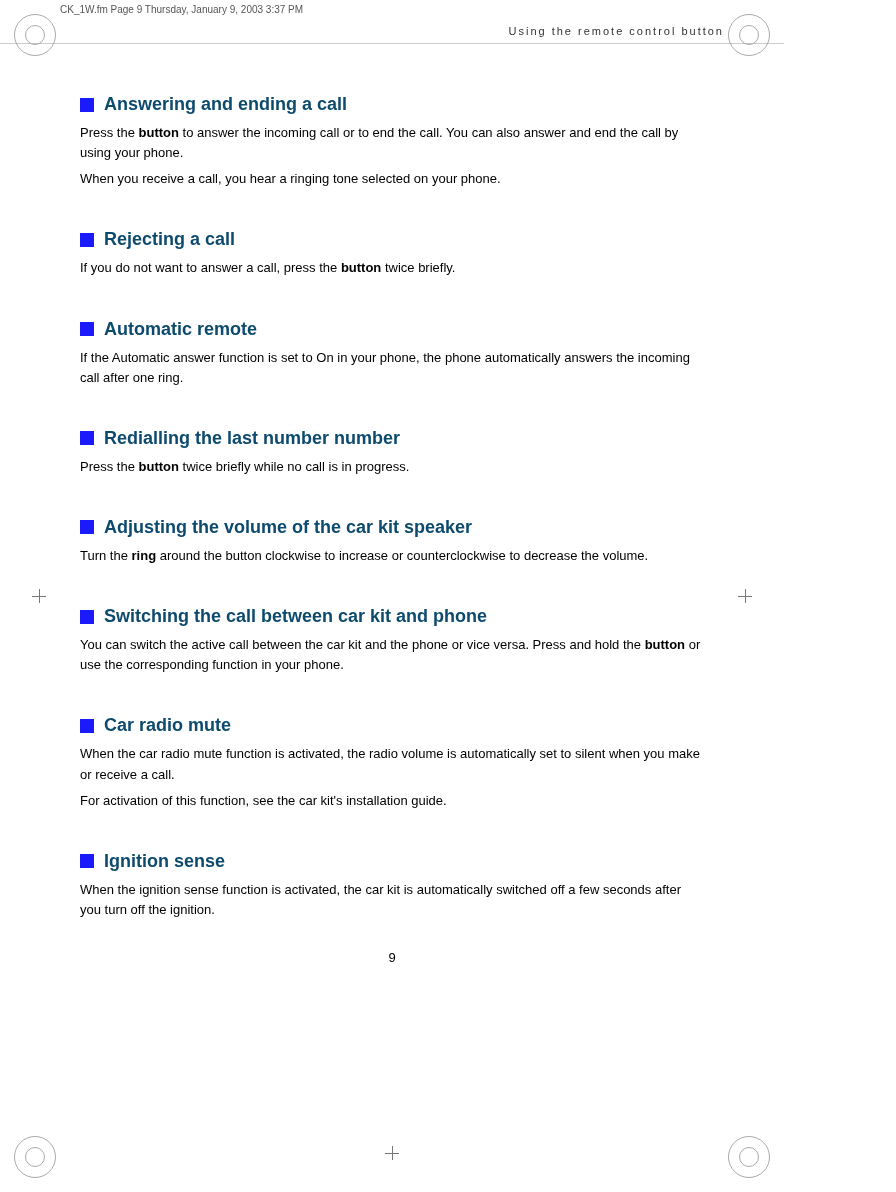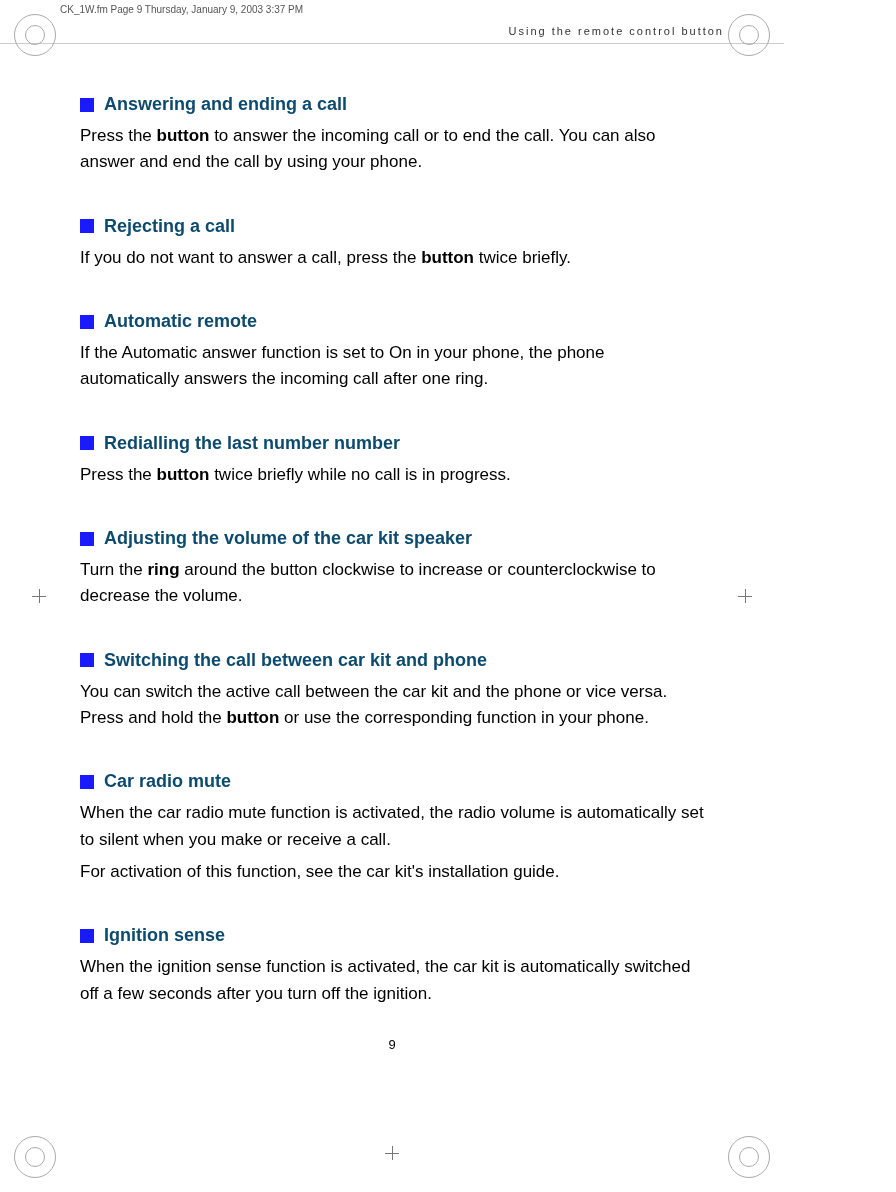--- a/index.html
+++ b/index.html
@@ -131,21 +131,21 @@
       flex-shrink: 0;
     }
 
     .section-title {
       font-size: 18px;
       font-weight: bold;
       color: #0c4a6e;
     }
 
     .section-body {
-      font-size: 17px;
+      font-size: 13px;
       line-height: 1.55;
       color: #000;
       margin-bottom: 6px;
     }
 
     .section-body b {
       font-weight: bold;
     }
 
     .section-spacer {
@@ -201,20 +201,23 @@
 
   <div class="content">
 
     <div class="section-heading">
       <span class="section-square"></span>
       <span class="section-title">Answering and ending a call</span>
     </div>
     <div class="section-body">
       Press the <b>button</b> to answer the incoming call or to end the call. You can also answer and end the call by using your phone.
     </div>
+    <div class="section-body">
+      When you receive a call, you hear a ringing tone selected on your phone.
+    </div>
 
     <div class="section-spacer"></div>
 
     <div class="section-heading">
       <span class="section-square"></span>
       <span class="section-title">Rejecting a call</span>
     </div>
     <div class="section-body">
       If you do not want to answer a call, press the <b>button</b> twice briefly.
     </div>

